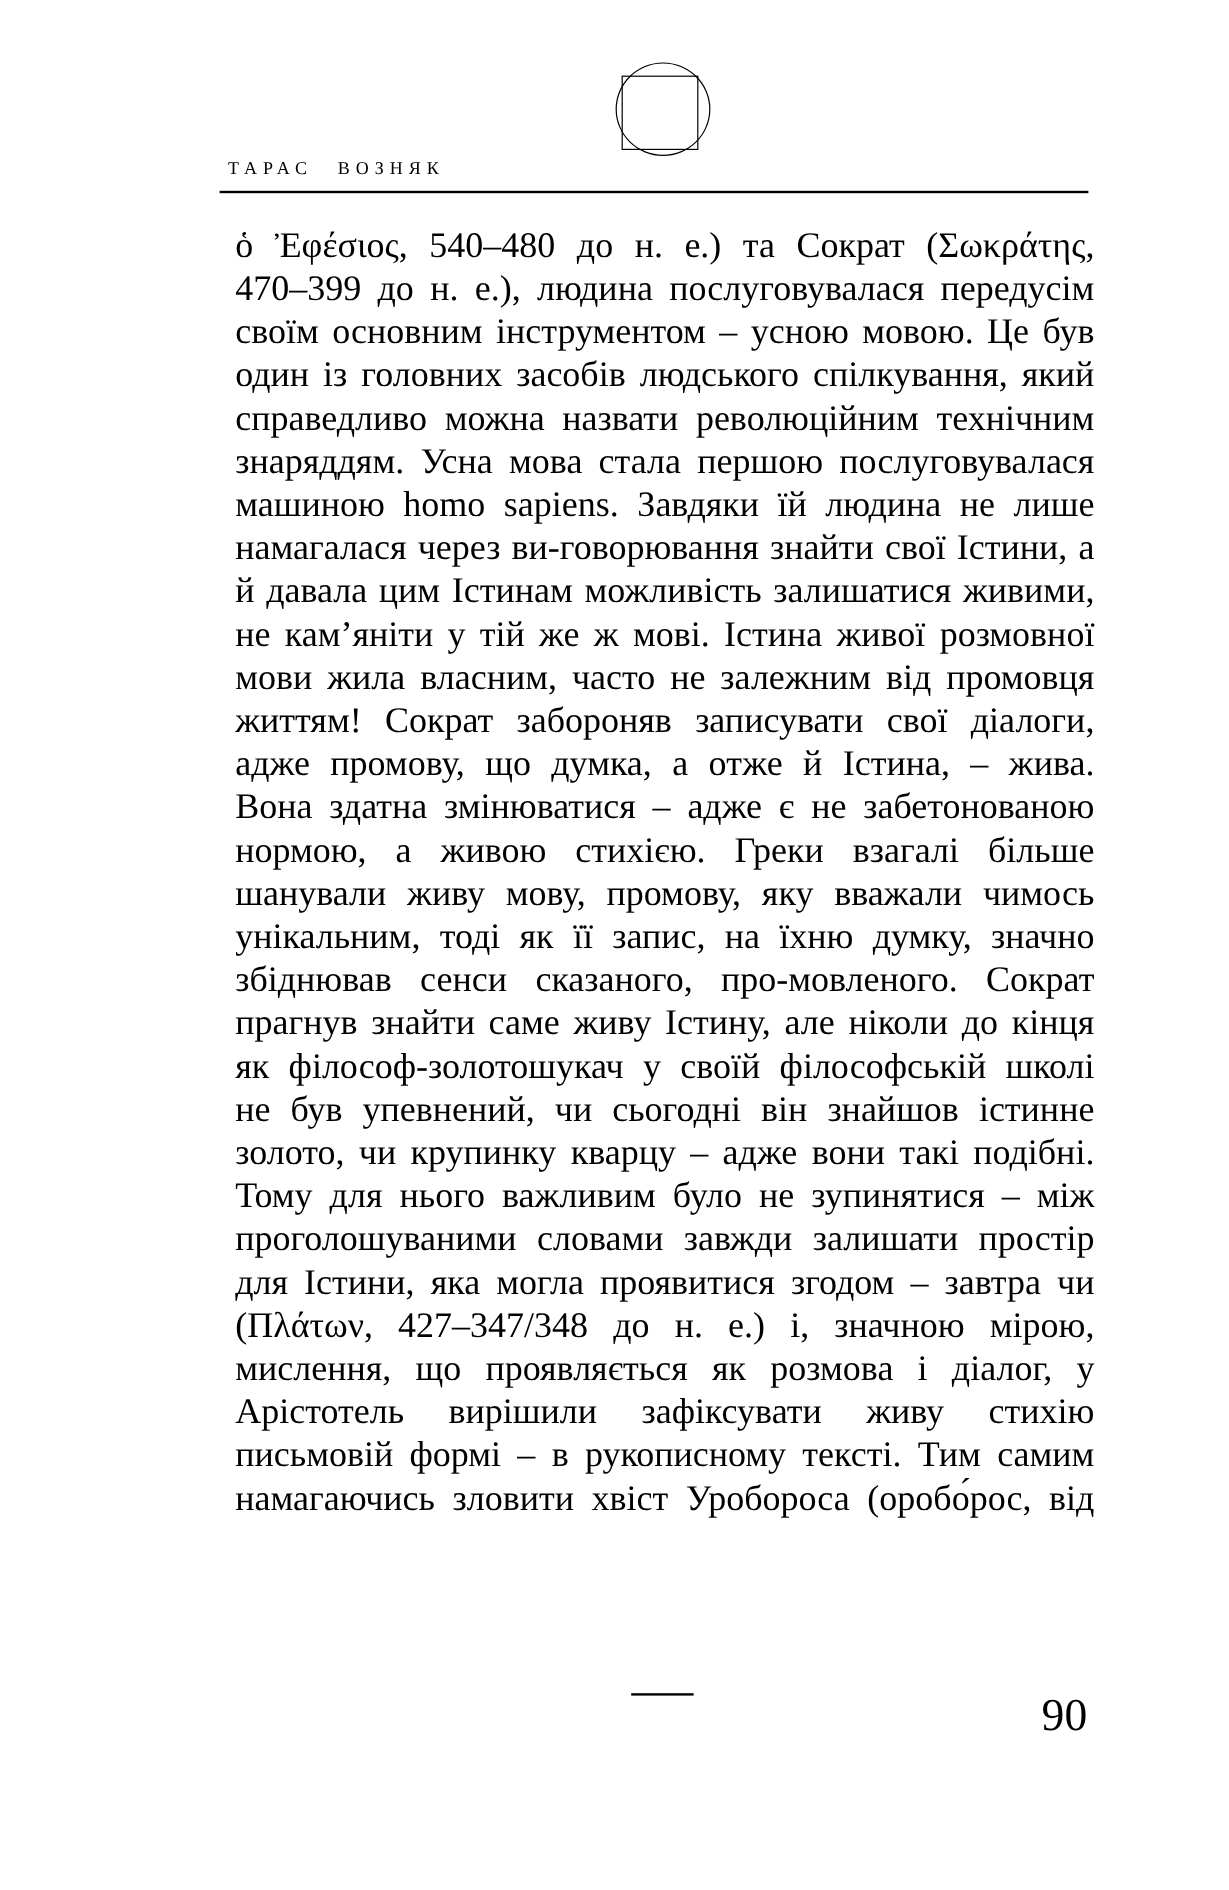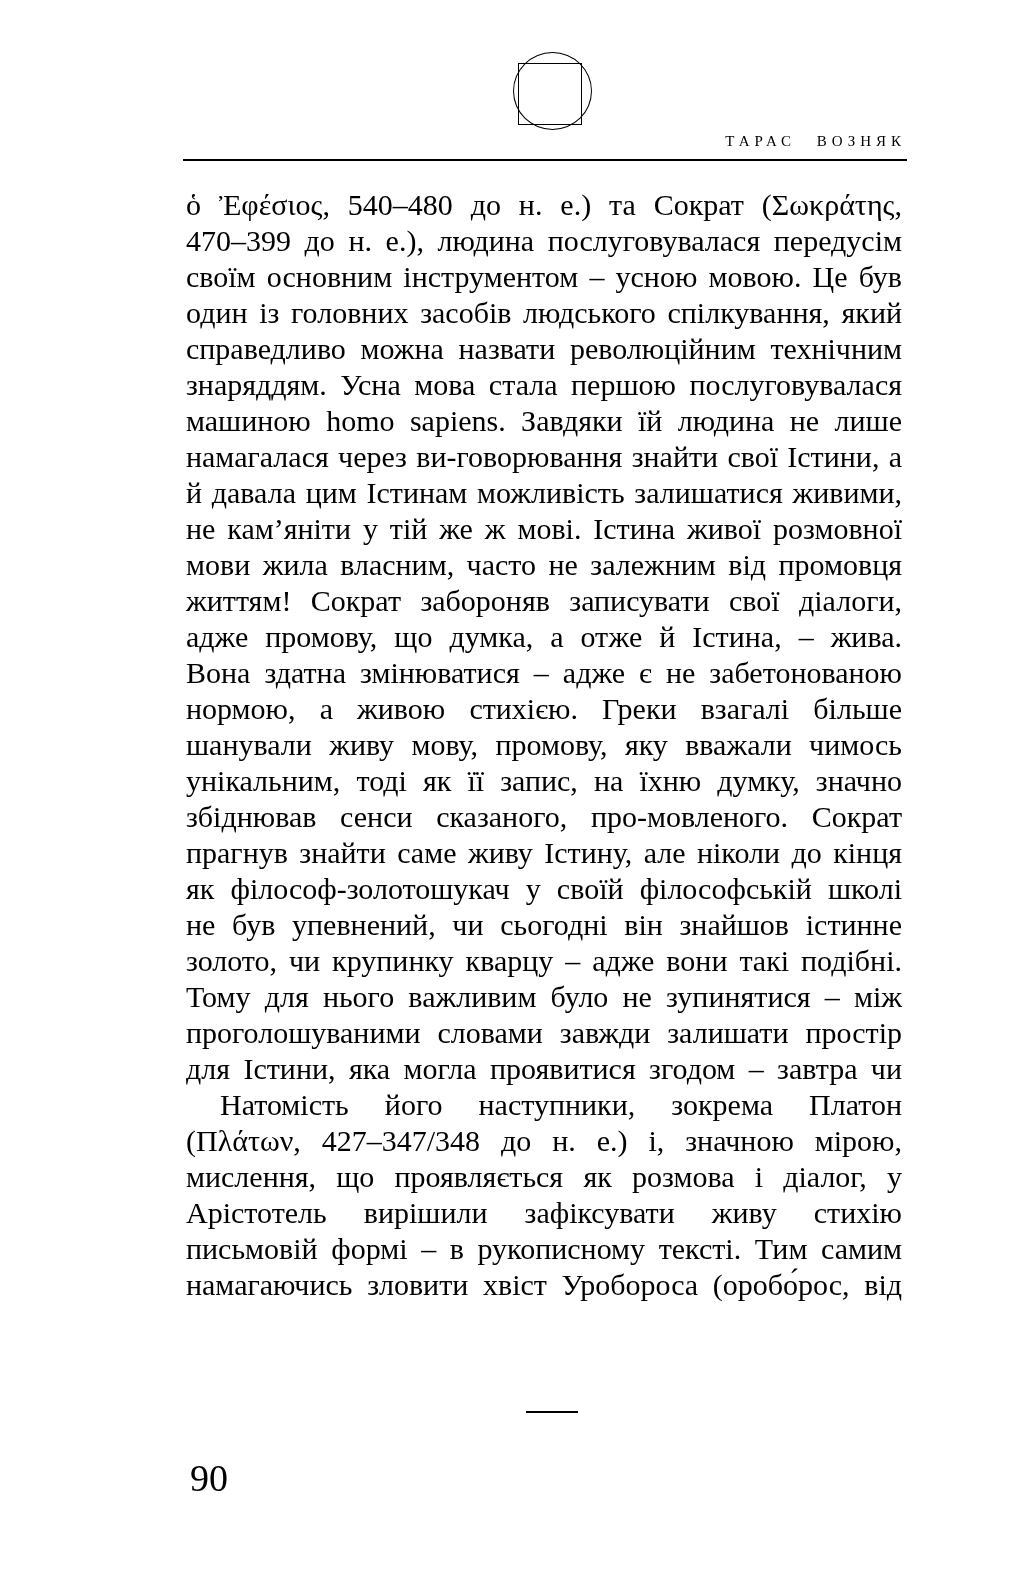--- a/index.html
+++ b/index.html
@@ -36,38 +36,38 @@
     left: 5px; top: 11px;
     width: 62px; height: 60px;
     border: 1px solid #000;
   }
   
   .author {
     position: absolute;
     left: 190px;
     top: 133px;
     width: 716px;
-    text-align: right;
+    text-align: left;
     font-size: 15px;
     letter-spacing: 5px;
     word-spacing: 12px;
     white-space: nowrap;
     font-family: Liberation Serif, serif;
   }
   .header-rule {
     position: absolute;
     left: 183px;
     top: 159px;
     width: 724px;
     border-top: 2px solid #000;
   }
   
   .body-text {
     position: absolute;
-    left: 186px;
+    left: 196px;
     top: 187px;
     width: 716px;
     font-size: 30px;
     line-height: 36px;
   }
   .line {
     text-align: justify;
     text-align-last: justify;
     text-justify: inter-word;
     white-space: nowrap;
@@ -85,23 +85,23 @@
   .pn-rule {
     position: absolute;
     left: 526px;
     top: 1411px;
     width: 52px;
     border-top: 2px solid #000;
   }
   .page-number {
     position: absolute;
     left: 190px;
-    top: 1456px;
+    top: 1408px;
     width: 716px;
-    text-align: left;
+    text-align: right;
     font-size: 38px;
     line-height: 44px;
   }
 </style>
 </head>
 <body>
 
 <div class="page">
 
   <div class="logo">
@@ -132,21 +132,20 @@
       <div class="line">шанували живу мову, промову, яку вважали чимось</div>
       <div class="line">унікальним, тоді як її запис, на їхню думку, значно</div>
       <div class="line">збіднював сенси сказаного, про-мовленого. Сократ</div>
       <div class="line">прагнув знайти саме живу Істину, але ніколи до кінця</div>
       <div class="line">як філософ-золотошукач у своїй філософській школі</div>
       <div class="line">не був упевнений, чи сьогодні він знайшов істинне</div>
       <div class="line">золото, чи крупинку кварцу – адже вони такі подібні.</div>
       <div class="line">Тому для нього важливим було не зупинятися – між</div>
       <div class="line">проголошуваними словами завжди залишати простір</div>
       <div class="line">для Істини, яка могла проявитися згодом – завтра чи</div>
-      <div class="line indent">Натомість його наступники, зокрема Платон</div>
       <div class="line">(Πλάτων, 427–347/348 до н. е.) і, значною мірою,</div>
       <div class="line">мислення, що проявляється як розмова і діалог, у</div>
       <div class="line">Арістотель вирішили зафіксувати живу стихію</div>
       <div class="line">письмовій формі – в рукописному тексті. Тим самим</div>
       <div class="line">намагаючись зловити хвіст Уробороса (оробо́рос, від</div>
     </div>
 
   <div class="pn-rule"></div>
 
   <div class="page-number">90</div>

